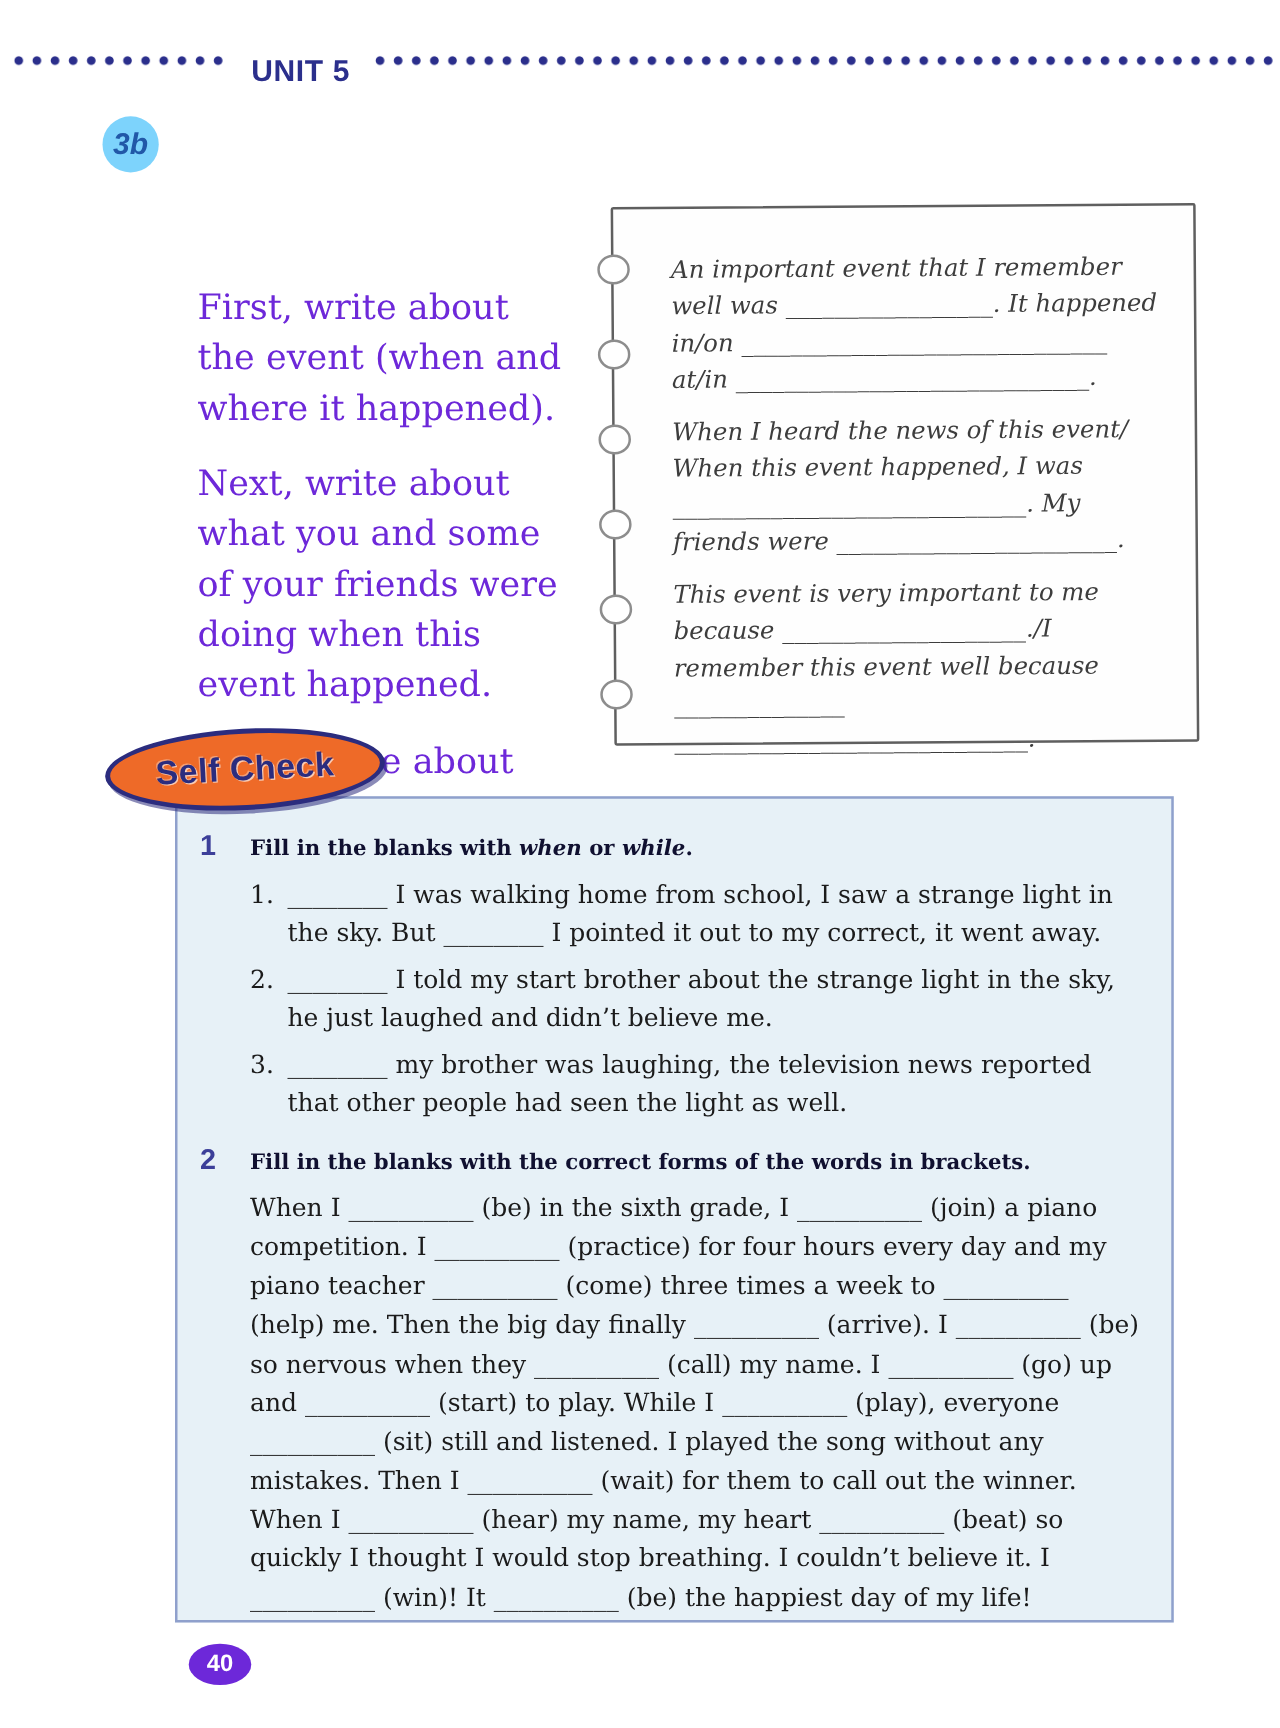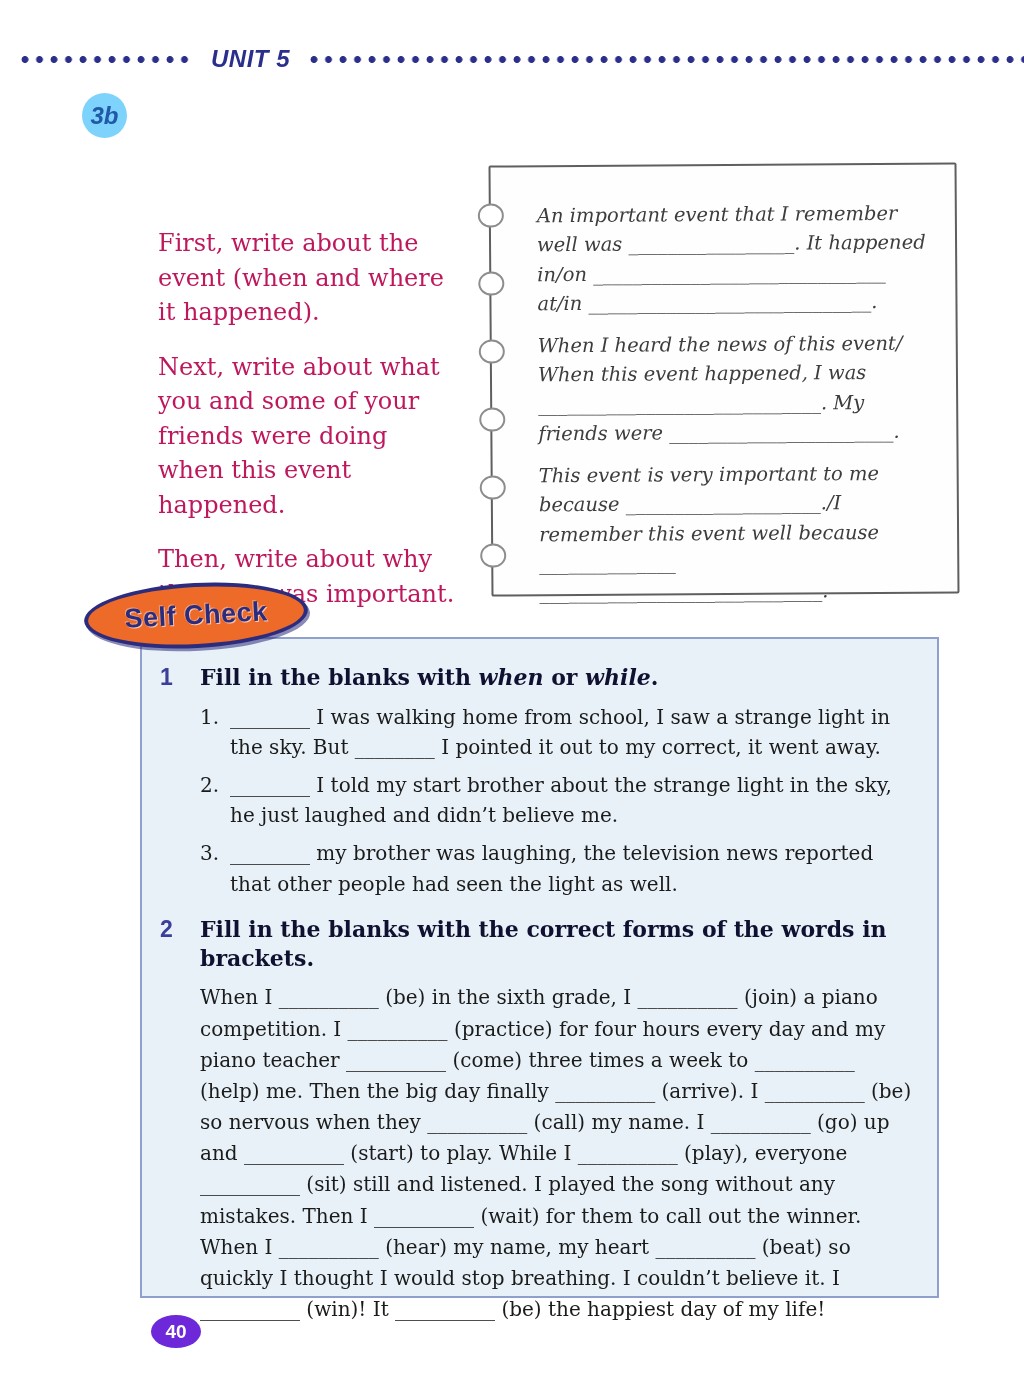--- a/index.html
+++ b/index.html
@@ -5,21 +5,21 @@
   html,body { margin:0; padding:0; }
   body {
     width:1024px; height:1382px;
     background:#ffffff;
     font-family:"DejaVu Serif", serif;
     -webkit-font-smoothing:antialiased;
   }
   #page { position:relative; width:1024px; height:1382px; overflow:hidden; background:#ffffff; }
 
   
-  .header-row { position:absolute; top:44px; left:16px; right:0; height:30px; display:flex; align-items:center;font-style:italic; }
+  .header-row { position:absolute; top:44px; left:6px; right:0; height:30px; display:flex; align-items:flex-start; }
   .dots {
     height:9px;
     background-image:radial-gradient(circle at 4px 4.5px, #2b2f8c 3.1px, rgba(0,0,0,0) 3.8px);
     background-size:14.5px 9px;
     background-repeat:repeat-x;
   }
   .dots-left { width:168px; margin-left:5px; }
   .dots-right { flex:1; }
   .unit-label {
     font-family:"Liberation Sans", sans-serif;
@@ -34,21 +34,21 @@
     display:flex; align-items:center; justify-content:center;
     font-family:"Liberation Sans", sans-serif; font-weight:bold; font-style:italic;
     font-size:24px; color:#2158a8;
   }
   .instruction {
     position:absolute; left:158px; top:96px; width:818px;
     font-weight:bold; font-size:21.5px; line-height:1.42; color:#121212;
   }
 
   
-  .tips { position:absolute; left:158px; top:226px; width:298px; font-size:24px; line-height:1.44; color:#be185d; }
+  .tips { position:absolute; left:158px; top:226px; width:298px; font-size:28px; line-height:1.44; color:#6d28d9; }
   .tips p { margin:0 0 20px 0; }
 
   
   .notebook {
     position:absolute; left:490px; top:164px; width:468px; height:431px;
     box-sizing:border-box; background:#fefefe;
     border:2px solid #5f5f5f; border-radius:2px;
     transform:rotate(-0.4deg);
     padding:34px 26px 10px 46px;
   }
@@ -76,21 +76,21 @@
   .panel {
     position:absolute; left:140px; top:637px; width:799px; height:661px;
     box-sizing:border-box; background:#e7f1f7; border:2px solid #8fa0cc;
     padding:24px 28px 0 18px; z-index:1;
   }
   .ex-header { display:flex; align-items:baseline; margin:0 0 10px 0; }
   .ex-num {
     flex:none; width:40px;
     font-family:"Liberation Sans", sans-serif; font-weight:800; font-size:23px; color:#3c3f99;
   }
-  .ex-title { font-weight:bold; font-size:22px; color:#101030; line-height:1.3; }
+  .ex-title { font-weight:bold; font-size:17px; color:#101030; line-height:1.3; }
   .ex-title .it { font-style:italic; }
   .ex-items { margin-left:40px; width:713px; }
   .ex-item { display:flex; margin:0 0 7px 0; font-size:20px; line-height:1.53; color:#1b1b1b; }
   .ex-item .num { flex:none; width:30px; }
   .ex-item .txt { flex:1; }
   .ex2-header { margin-top:16px; }
   .ex2-para { margin:2px 12px 0 40px; width:713px; font-size:20px; line-height:1.56; color:#1b1b1b; }
 
   
   .page-badge {

